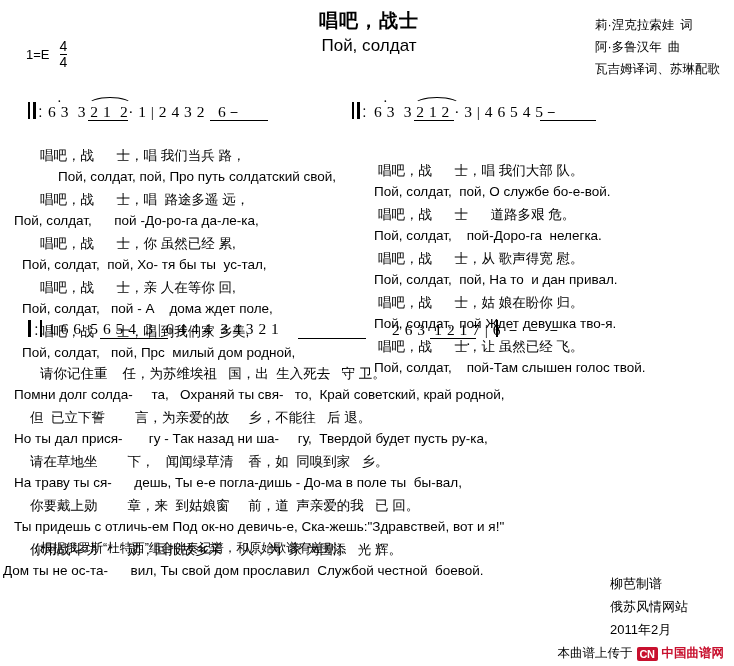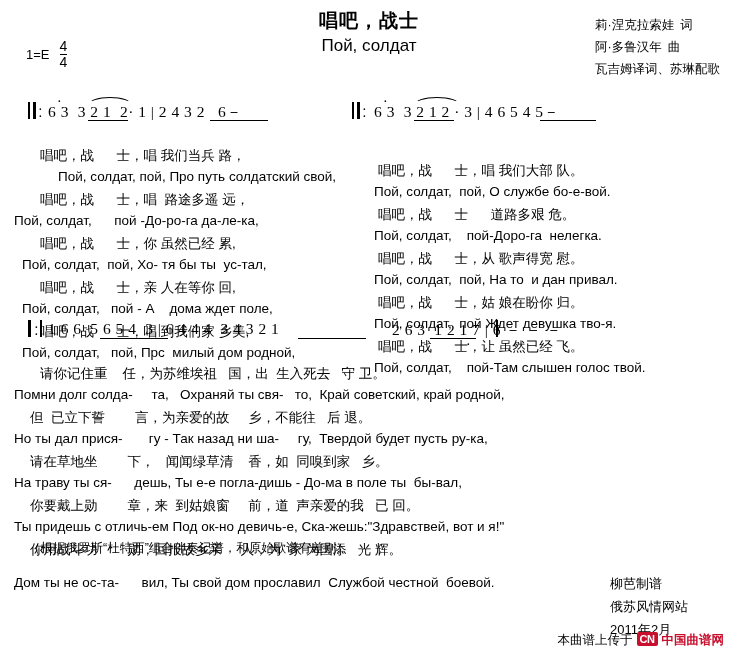--- a/index.html
+++ b/index.html
@@ -157,24 +157,24 @@
     position: absolute;
     right: 46px;
     top: 572px;
     text-align: left;
     font-size: 13px;
     line-height: 23px;
   }
   .footer-bar {
     position: absolute;
     right: 10px;
-    bottom: 17px;
+    bottom: 4px;
     font-size: 12.5px;
     display: flex;
-    align-items: flex-start;
+    align-items: center;
     gap: 4px;
   }
   .footer-bar .cn-logo {
     display: inline-block;
     background: #c8102e;
     color: #fff;
     font-weight: bold;
     font-size: 11px;
     padding: 1px 3px;
     border-radius: 2px;
@@ -327,21 +327,21 @@
       <div class="lyricline">
         <span class="seg" style="left:30px;">你要戴上勋        章，来  到姑娘窗     前，道  声亲爱的我   已 回。</span>
       </div>
       <div class="lyricline">
         <span class="seg" style="left:14px;">Ты придешь с отличь-ем Под ок-но девичь-е, Ска-жешь:"Здравствей, вот и я!"</span>
       </div>
       <div class="lyricline">
         <span class="seg" style="left:30px;">你用战斗功        勋，回报故乡亲     人，为  家 为国添   光 辉。</span>
       </div>
       <div class="lyricline">
-        <span class="seg" style="left:14px;margin-top:12px;">Дом ты не ос-та-      вил, Ты свой дом прославил  Службой честной  боевой.</span>
+        <span class="seg" style="left:3px;">Дом ты не ос-та-      вил, Ты свой дом прославил  Службой честной  боевой.</span>
       </div>
     </div>
   </div>
 
   <div class="note-line">（根据俄罗斯“杜特西”组合伴奏记谱，和原始歌谱有差别）</div>
 
   <div class="signoff">
     <div>柳芭制谱</div>
     <div>俄苏风情网站</div>
     <div>2011年2月</div>

